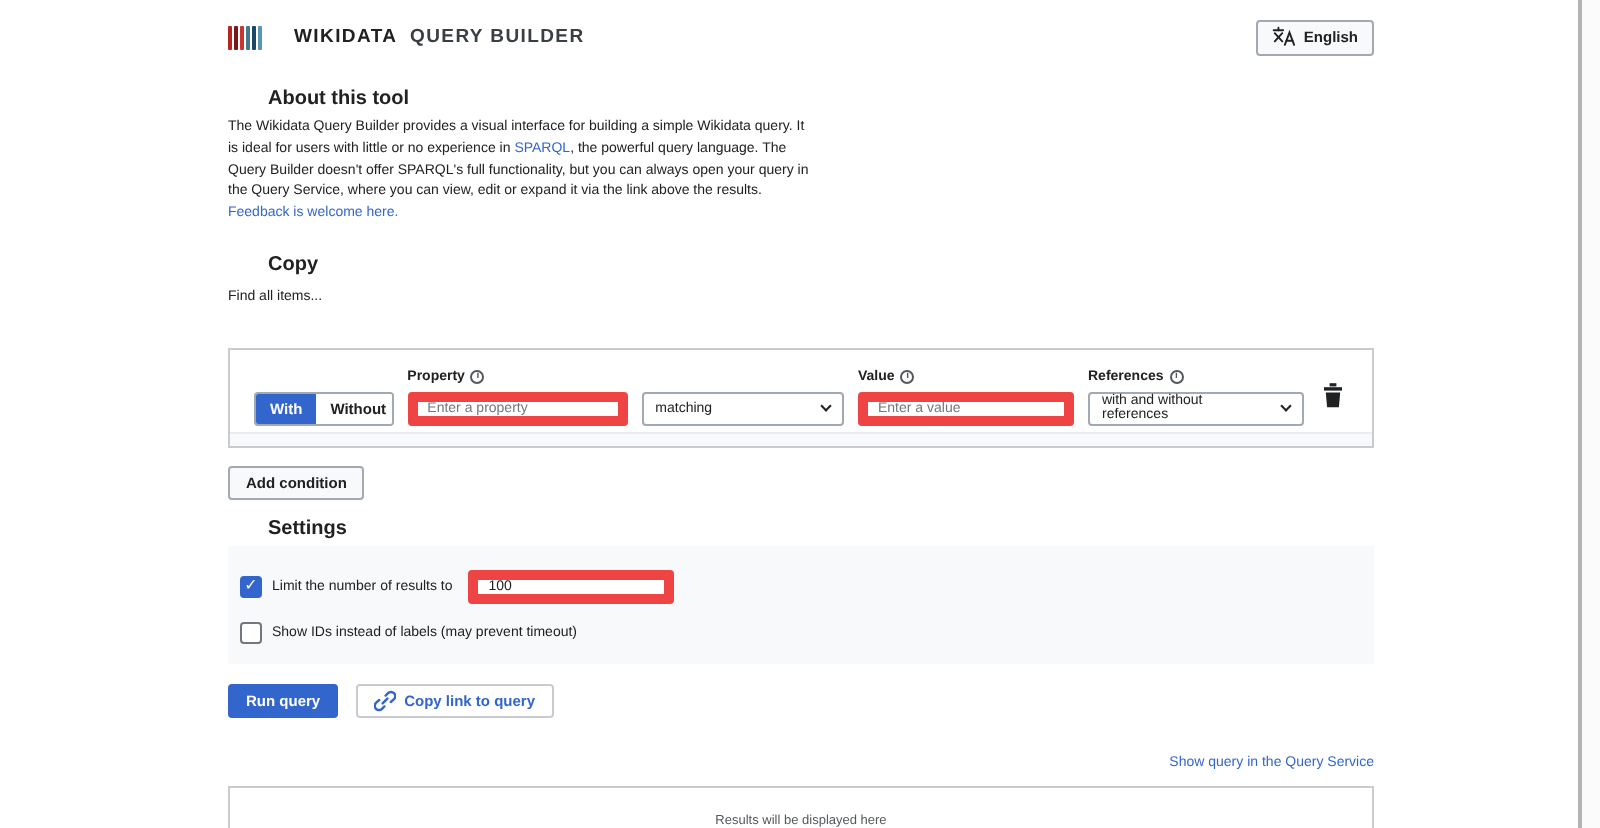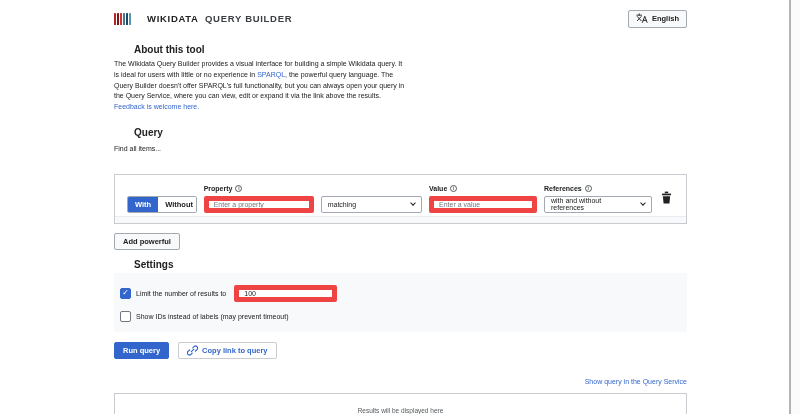--- a/index.html
+++ b/index.html
@@ -127,21 +127,21 @@
         </svg>
         <span>English</span>
       </button>
     </div>
 
     
     <h2 class="h2 about-h">About this tool</h2>
     <p class="about-p"><span>The Wikidata Query Builder provides a visual interface for building a simple Wikidata query. It is ideal for users with little or no experience in </span><a>SPARQL</a><span>, the powerful query language. The Query Builder doesn't offer SPARQL's full functionality, but you can always open your query in the Query Service, where you can view, edit or expand it via the link above the results. </span><a>Feedback is welcome here.</a></p>
 
     
-    <h2 class="h2 query-h">Query</h2>
+    <h2 class="h2 query-h">Copy</h2>
     <div class="find-all">Find all items...</div>
 
     <div class="cond-group">
       <div class="cond-row">
 
         <div class="toggle">
           <span class="opt active">With</span>
           <span class="opt">Without</span>
         </div>
 
@@ -183,21 +183,21 @@
               <rect x="3.8" y="0.6" width="3.4" height="1.6"></rect>
               <rect x="1" y="2.6" width="9" height="1.7"></rect>
               <path d="M1.9 5.2 h7.2 l-0.65 7.4 h-5.9 z"></path>
             </g>
           </svg>
         </button>
       </div>
       <div class="cond-footer"></div>
     </div>
 
-    <button class="add-cond">Add powerful</button>
+    <button class="add-cond">Add condition</button>
 
     
     <h2 class="h2 settings-h">Settings</h2>
     <div class="settings-panel">
       <div class="set-row">
         <span class="checkbox checked">
           <span class="check">✓</span>
         </span>
         <span>Limit the number of results to</span>
         <input class="tb limit-input" value="100" style="">

